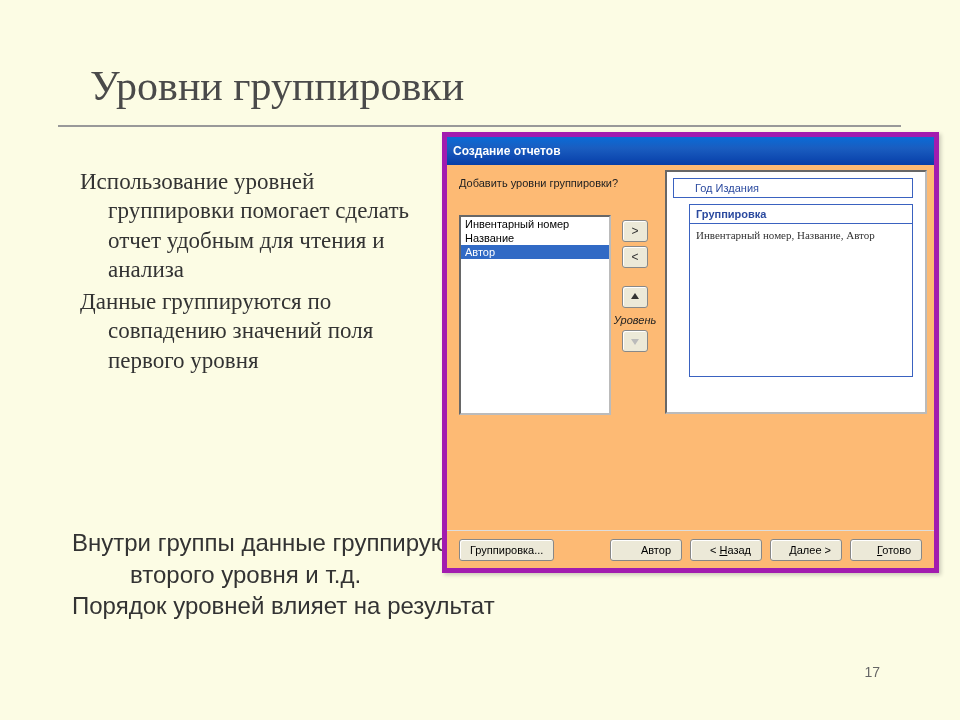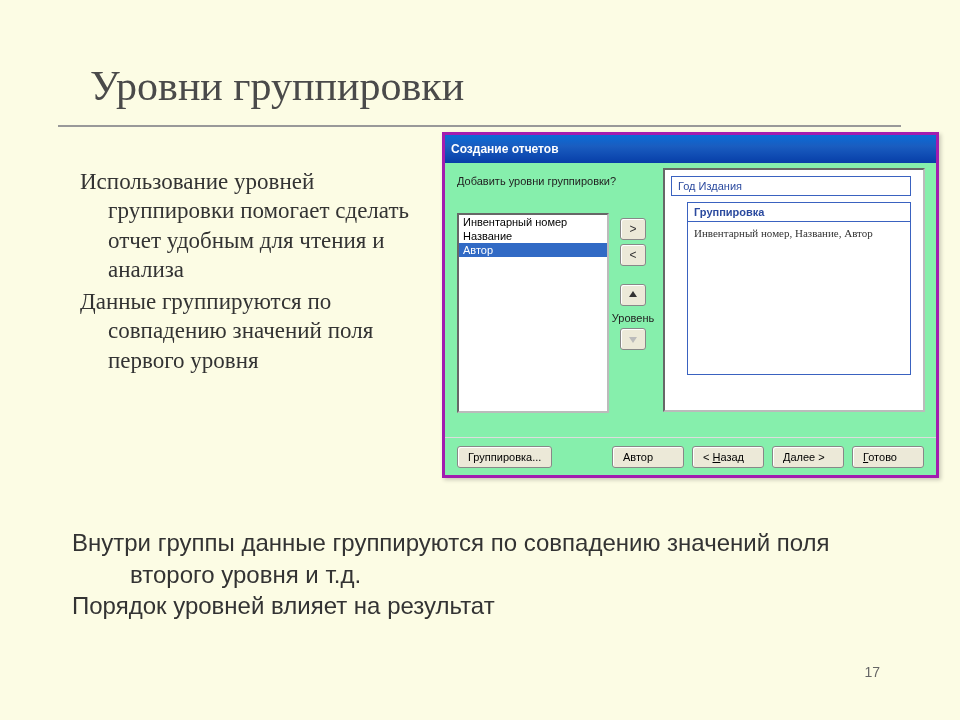--- a/index.html
+++ b/index.html
@@ -47,23 +47,23 @@
   .page-no {
     position: absolute;
     bottom: 40px; right: 80px;
     font-size: 14px;
     color: #666;
   }
   
   .dialog {
     position: absolute;
     top: 132px; left: 442px;
-    width: 497px; height: 346px;
-    background: #86efac;
-    border: 3px solid #a21caf;
+    width: 497px; height: 441px;
+    background: #fdba74;
+    border: 5px solid #a21caf;
     box-shadow: 2px 2px 4px rgba(0,0,0,.2);
   }
   .titlebar {
     height: 28px;
     background: linear-gradient(#0a6bd6, #1a5dc0 40%, #073ea8);
     color: #fff;
     font-size: 12px;
     font-weight: bold;
     padding-left: 6px;
     display: flex; align-items: center;
@@ -104,32 +104,33 @@
     border-radius: 3px;
     font-size: 12px;
     color: #333;
     display: flex; align-items: center; justify-content: center;
     box-shadow: inset 1px 1px #fff;
   }
   .winbtn:disabled, .winbtn[aria-disabled=true] { color: #aaa; }
   .level-label {
     font-size: 11px; color: #222; text-align: center;
     margin-top: 2px;
+    font-style: italic;
   }
   .preview {
     position: absolute;
     top: 5px; left: 218px;
     width: 262px; height: 244px;
     background: #fff;
     border: 2px inset #bbb;
     padding: 6px;
   }
   .pv-box1 {
     border: 1px solid #3a62c0;
-    padding: 3px 6px;
+    padding: 3px 21px;
     font-size: 11px;
     color: #2b4a9f;
     width: 240px;
     margin-bottom: 6px;
   }
   .pv-box2 {
     margin-left: 16px;
     width: 224px;
     border: 1px solid #3a62c0;
     background: #fff;
@@ -163,21 +164,21 @@
   .winbtn-wide {
     height: 22px;
     background: #ece9d8;
     border: 1px solid #888;
     border-radius: 3px;
     font-size: 11px;
     padding: 0 10px;
     box-shadow: inset 1px 1px #fff;
     min-width: 72px;
     text-align: center;
-    display: flex; align-items: center; justify-content: flex-start;
+    display: flex; align-items: center; justify-content: flex-end;
   }
   .u { text-decoration: underline; }
 </style>
 </head>
 <body>
 
 <div class="slide-title">Уровни группировки</div>
 <div class="hr"></div>
 
 <div class="body-text">

